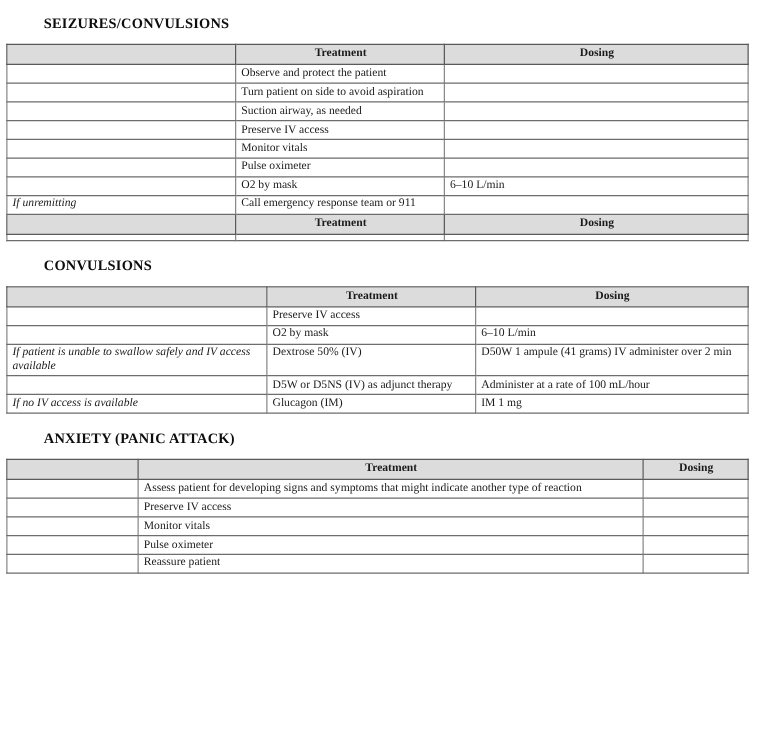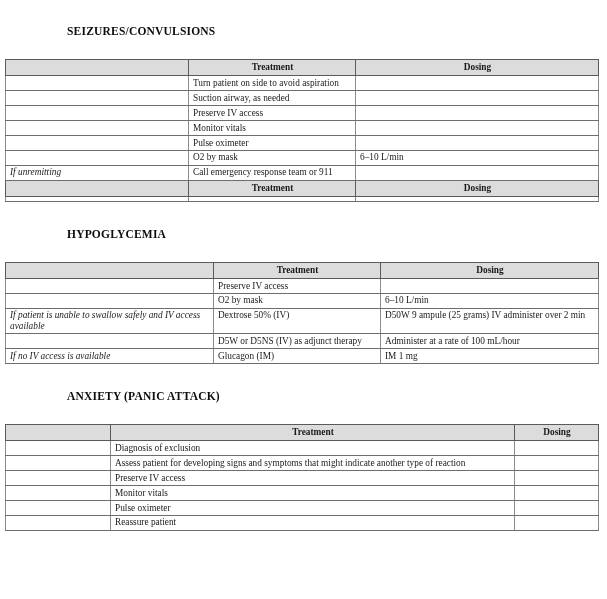--- a/index.html
+++ b/index.html
@@ -22,22 +22,22 @@
   }
   .section {
     padding: 0;
   }
   .section-title {
     font-family: "Liberation Serif", "DejaVu Serif", serif;
     font-weight: bold;
     font-size: 11.5px;
     letter-spacing: 0.2px;
     color: #0d0d0d;
-    margin: 12px;
-    padding: 0 0 0 55px;
+    margin: 0;
+    padding: 0 0 0 35px;
   }
   table.med-table {
     border-collapse: collapse;
     table-layout: fixed;
     width: 593px;
     margin: 0 0 0 5px;
     font-size: 9.3px;
     line-height: 1.12;
   }
   table.med-table td,
@@ -91,20 +91,25 @@
         <col style="width:243px">
       </colgroup>
       <tbody>
         <tr class="header-row">
           <th></th>
           <th>Treatment</th>
           <th>Dosing</th>
         </tr>
         <tr>
           <td class="cond"></td>
+          <td>Observe and protect the patient</td>
+          <td></td>
+        </tr>
+        <tr>
+          <td class="cond"></td>
           <td>Turn patient on side to avoid aspiration</td>
           <td></td>
         </tr>
         <tr>
           <td class="cond"></td>
           <td>Suction airway, as needed</td>
           <td></td>
         </tr>
         <tr>
           <td class="cond"></td>
@@ -140,21 +145,21 @@
           <td class="cond empty"></td>
           <td class="empty"></td>
           <td class="empty"></td>
         </tr>
       </tbody>
     </table>
   </div>
 
   <div class="section">
     <div class="pre-heading"></div>
-    <h2 class="section-title">HYPOGLYCEMIA</h2>
+    <h2 class="section-title">CONVULSIONS</h2>
     <div class="gap-title-2"></div>
 
     <table class="med-table">
       <colgroup>
         <col style="width:208px">
         <col style="width:167px">
         <col style="width:218px">
       </colgroup>
       <tbody>
         <tr class="header-row">
@@ -168,21 +173,21 @@
           <td></td>
         </tr>
         <tr>
           <td class="cond"></td>
           <td>O2 by mask</td>
           <td>6–10 L/min</td>
         </tr>
         <tr>
           <td class="cond">If patient is unable to swallow safely and IV access available</td>
           <td>Dextrose 50% (IV)</td>
-          <td>D50W 9 ampule (25 grams) IV administer over 2 min</td>
+          <td>D50W 1 ampule (41 grams) IV administer over 2 min</td>
         </tr>
         <tr>
           <td class="cond"></td>
           <td>D5W or D5NS (IV) as adjunct therapy</td>
           <td>Administer at a rate of 100 mL/hour</td>
         </tr>
         <tr>
           <td class="cond">If no IV access is available</td>
           <td>Glucagon (IM)</td>
           <td>IM 1 mg</td>
@@ -203,25 +208,20 @@
         <col style="width:84px">
       </colgroup>
       <tbody>
         <tr class="header-row">
           <th></th>
           <th>Treatment</th>
           <th>Dosing</th>
         </tr>
         <tr>
           <td class="cond"></td>
-          <td>Diagnosis of exclusion</td>
-          <td></td>
-        </tr>
-        <tr>
-          <td class="cond"></td>
           <td>Assess patient for developing signs and symptoms that might indicate another type of reaction</td>
           <td></td>
         </tr>
         <tr>
           <td class="cond"></td>
           <td>Preserve IV access</td>
           <td></td>
         </tr>
         <tr>
           <td class="cond"></td>

